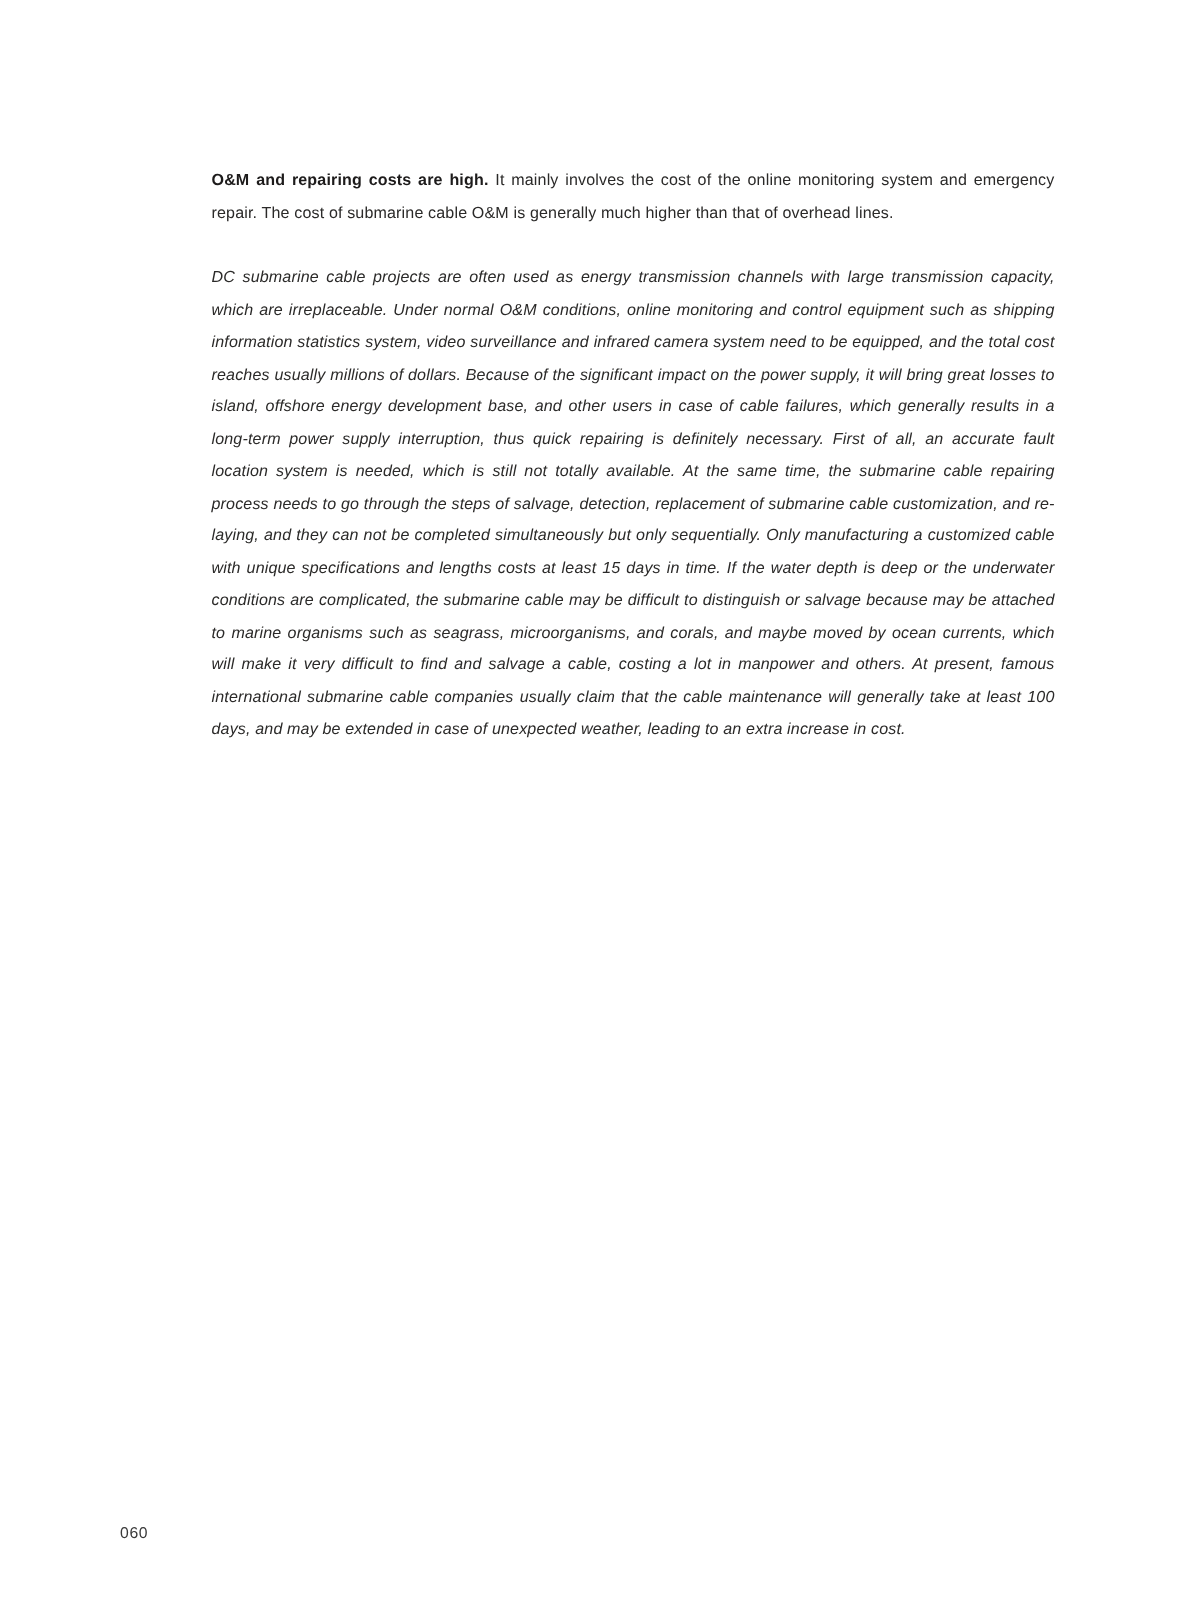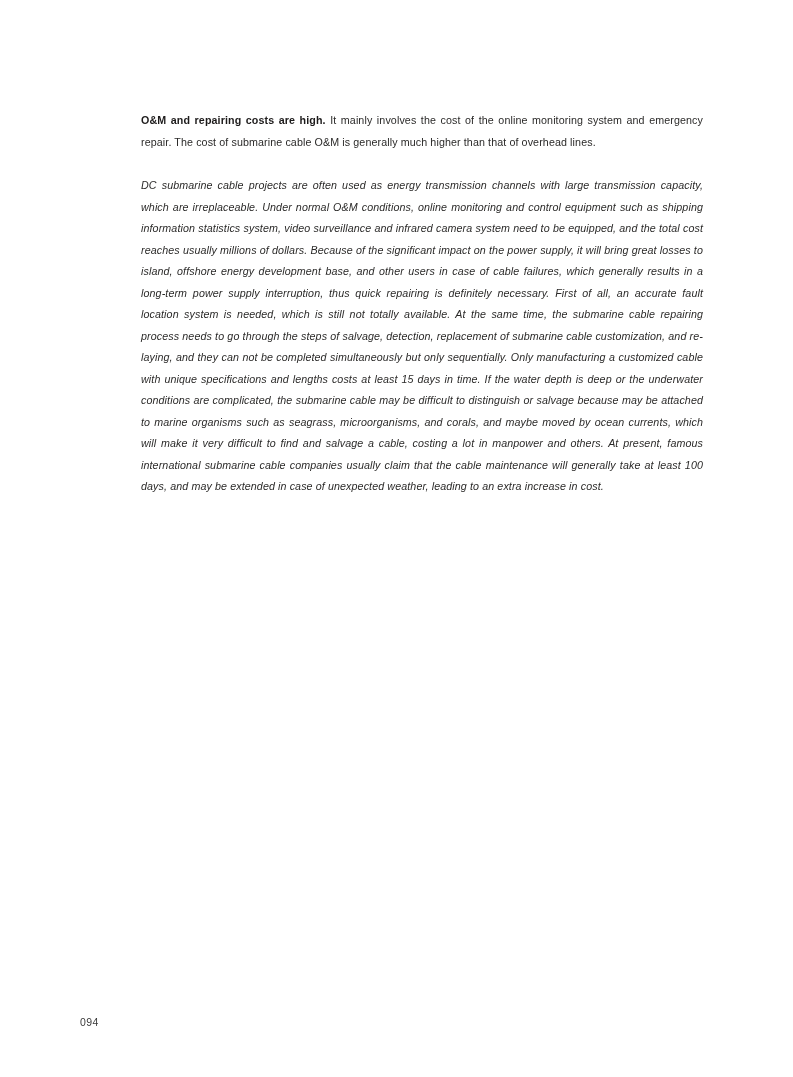--- a/index.html
+++ b/index.html
@@ -62,15 +62,15 @@
 <div class="page">
 
   <div class="content">
 
     <p class="body-para"><span class="lead-run">O&amp;M and repairing costs are high.</span><span> It mainly involves the cost of the online monitoring system and emergency repair. The cost of submarine cable O&amp;M is generally much higher than that of overhead lines.</span></p>
 
     <p class="body-para"><span>DC submarine cable projects are often used as energy transmission channels with large transmission capacity, which are irreplaceable. Under normal O&amp;M conditions, online monitoring and control equipment such as shipping information statistics system, video surveillance and infrared camera system need to be equipped, and the total cost reaches usually millions of dollars. Because of the significant impact on the power supply, it will bring great losses to island, offshore energy development base, and other users in case of cable failures, which generally results in a long-term power supply interruption, thus quick repairing is definitely necessary. First of all, an accurate fault location system is needed, which is still not totally available. At the same time, the submarine cable repairing process needs to go through the steps of salvage, detection, replacement of submarine cable customization, and re-laying, and they can not be completed simultaneously but only sequentially. Only manufacturing a customized cable with unique specifications and lengths costs at least 15 days in time. If the water depth is deep or the underwater conditions are complicated, the submarine cable may be difficult to distinguish or salvage because may be attached to marine organisms such as seagrass, microorganisms, and corals, and maybe moved by ocean currents, which will make it very difficult to find and salvage a cable, costing a lot in manpower and others. At present, famous international submarine cable companies usually claim that the cable maintenance will generally take at least 100 days, and may be extended in case of unexpected weather, leading to an extra increase in cost.</span></p>
 
   </div>
 
-  <div class="page-number">094</div>
+  <div class="page-number">060</div>
 
 </div>
 
 </body></html>

